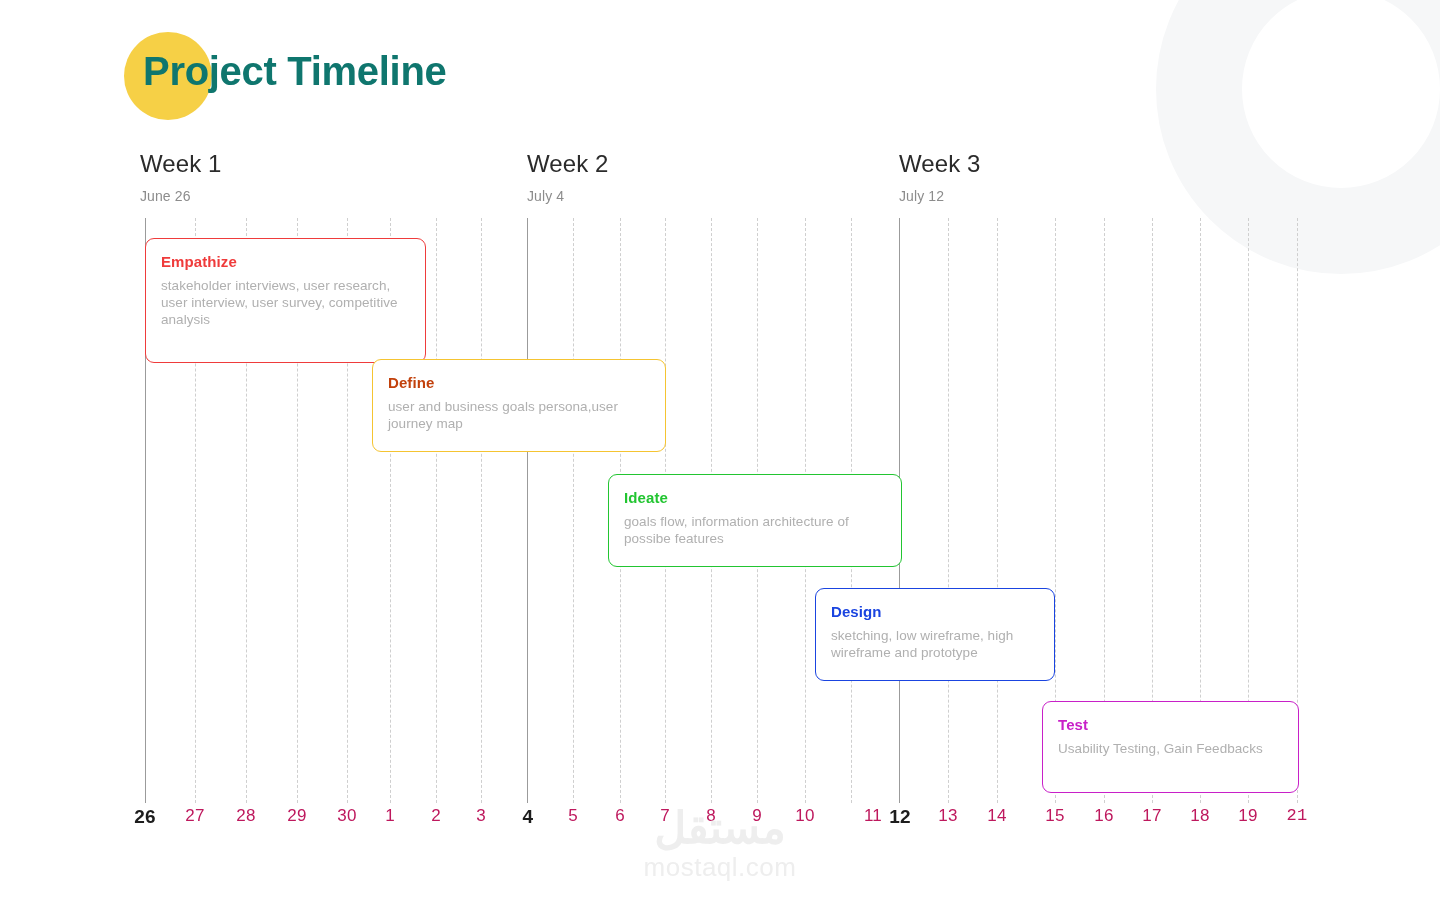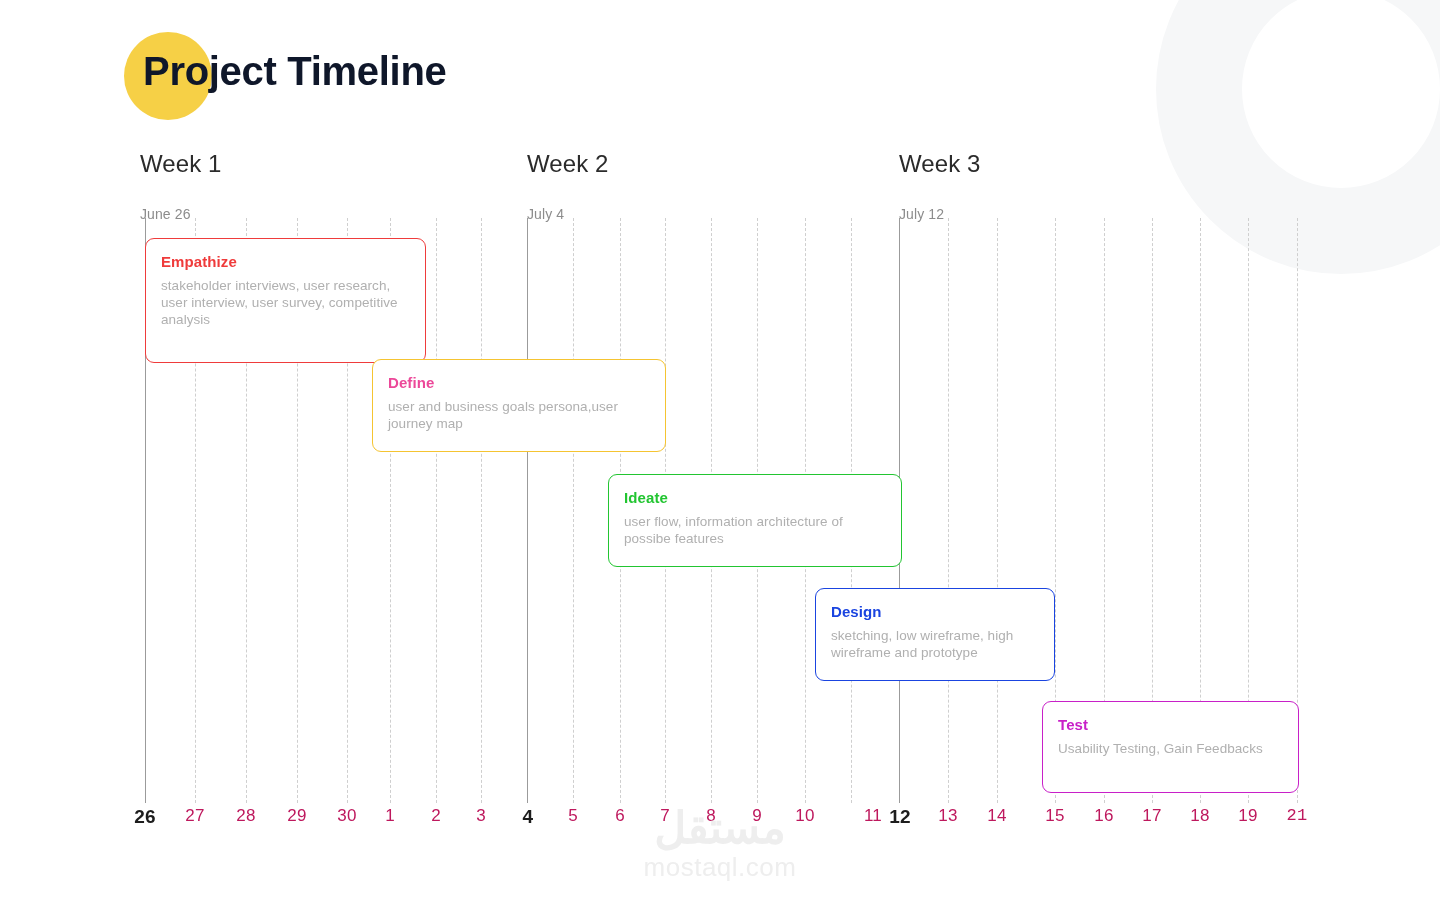--- a/index.html
+++ b/index.html
@@ -49,40 +49,40 @@
     border-radius: 50%;
     background: #f6d046;
   }
   .title-text {
     position: absolute;
     left: 19px;
     top: 17px;
     font-size: 40px;
     font-weight: 700;
     letter-spacing: -0.3px;
-    color: #0f172a;
+    color: #0f766e;
     white-space: nowrap;
   }
 
   
   .week {
     position: absolute;
     white-space: nowrap;
   }
   .week-name {
     font-size: 24px;
     font-weight: 400;
     color: #2b2b2b;
     letter-spacing: 0.1px;
   }
   .week-date {
     font-size: 14px;
     font-weight: 400;
     color: #8c8c8c;
-    margin-top: 28px;
+    margin-top: 10px;
     letter-spacing: 0.1px;
   }
 
   
   .grid {
     position: absolute;
     left: 0;
     top: 218px;
     width: 1440px;
     height: 585px;
@@ -223,26 +223,26 @@
       <div class="gline" style="left: 1248px;"></div>
       <div class="gline" style="left: 1297px;"></div>
     </div>
 
   <div id="tasks">
       <div class="task" style="left: 145px; top: 238px; width: 281px; height: 125px; border-color: rgb(239, 59, 59);">
         <div class="task-title" style="color:#ef3b3b">Empathize</div>
         <div class="task-desc">stakeholder interviews, user research, user interview, user survey, competitive analysis</div>
       </div>
       <div class="task" style="left: 372px; top: 359px; width: 294px; height: 93px; border-color: rgb(245, 196, 49);">
-        <div class="task-title" style="color:#ec4899">Define</div>
+        <div class="task-title" style="color:#c2410c">Define</div>
         <div class="task-desc">user and business goals persona,user journey map</div>
       </div>
       <div class="task" style="left: 608px; top: 474px; width: 294px; height: 93px; border-color: rgb(34, 197, 49);">
         <div class="task-title" style="color:#22c531">Ideate</div>
-        <div class="task-desc">user flow, information architecture of possibe features</div>
+        <div class="task-desc">goals flow, information architecture of possibe features</div>
       </div>
       <div class="task" style="left: 815px; top: 588px; width: 240px; height: 93px; border-color: rgb(26, 68, 224);">
         <div class="task-title" style="color:#1a44e0">Design</div>
         <div class="task-desc">sketching, low wireframe, high wireframe and prototype</div>
       </div>
       <div class="task" style="left: 1042px; top: 701px; width: 257px; height: 92px; border-color: rgb(200, 32, 200);">
         <div class="task-title" style="color:#c820c8">Test</div>
         <div class="task-desc">Usability Testing, Gain Feedbacks</div>
       </div>
     </div>

